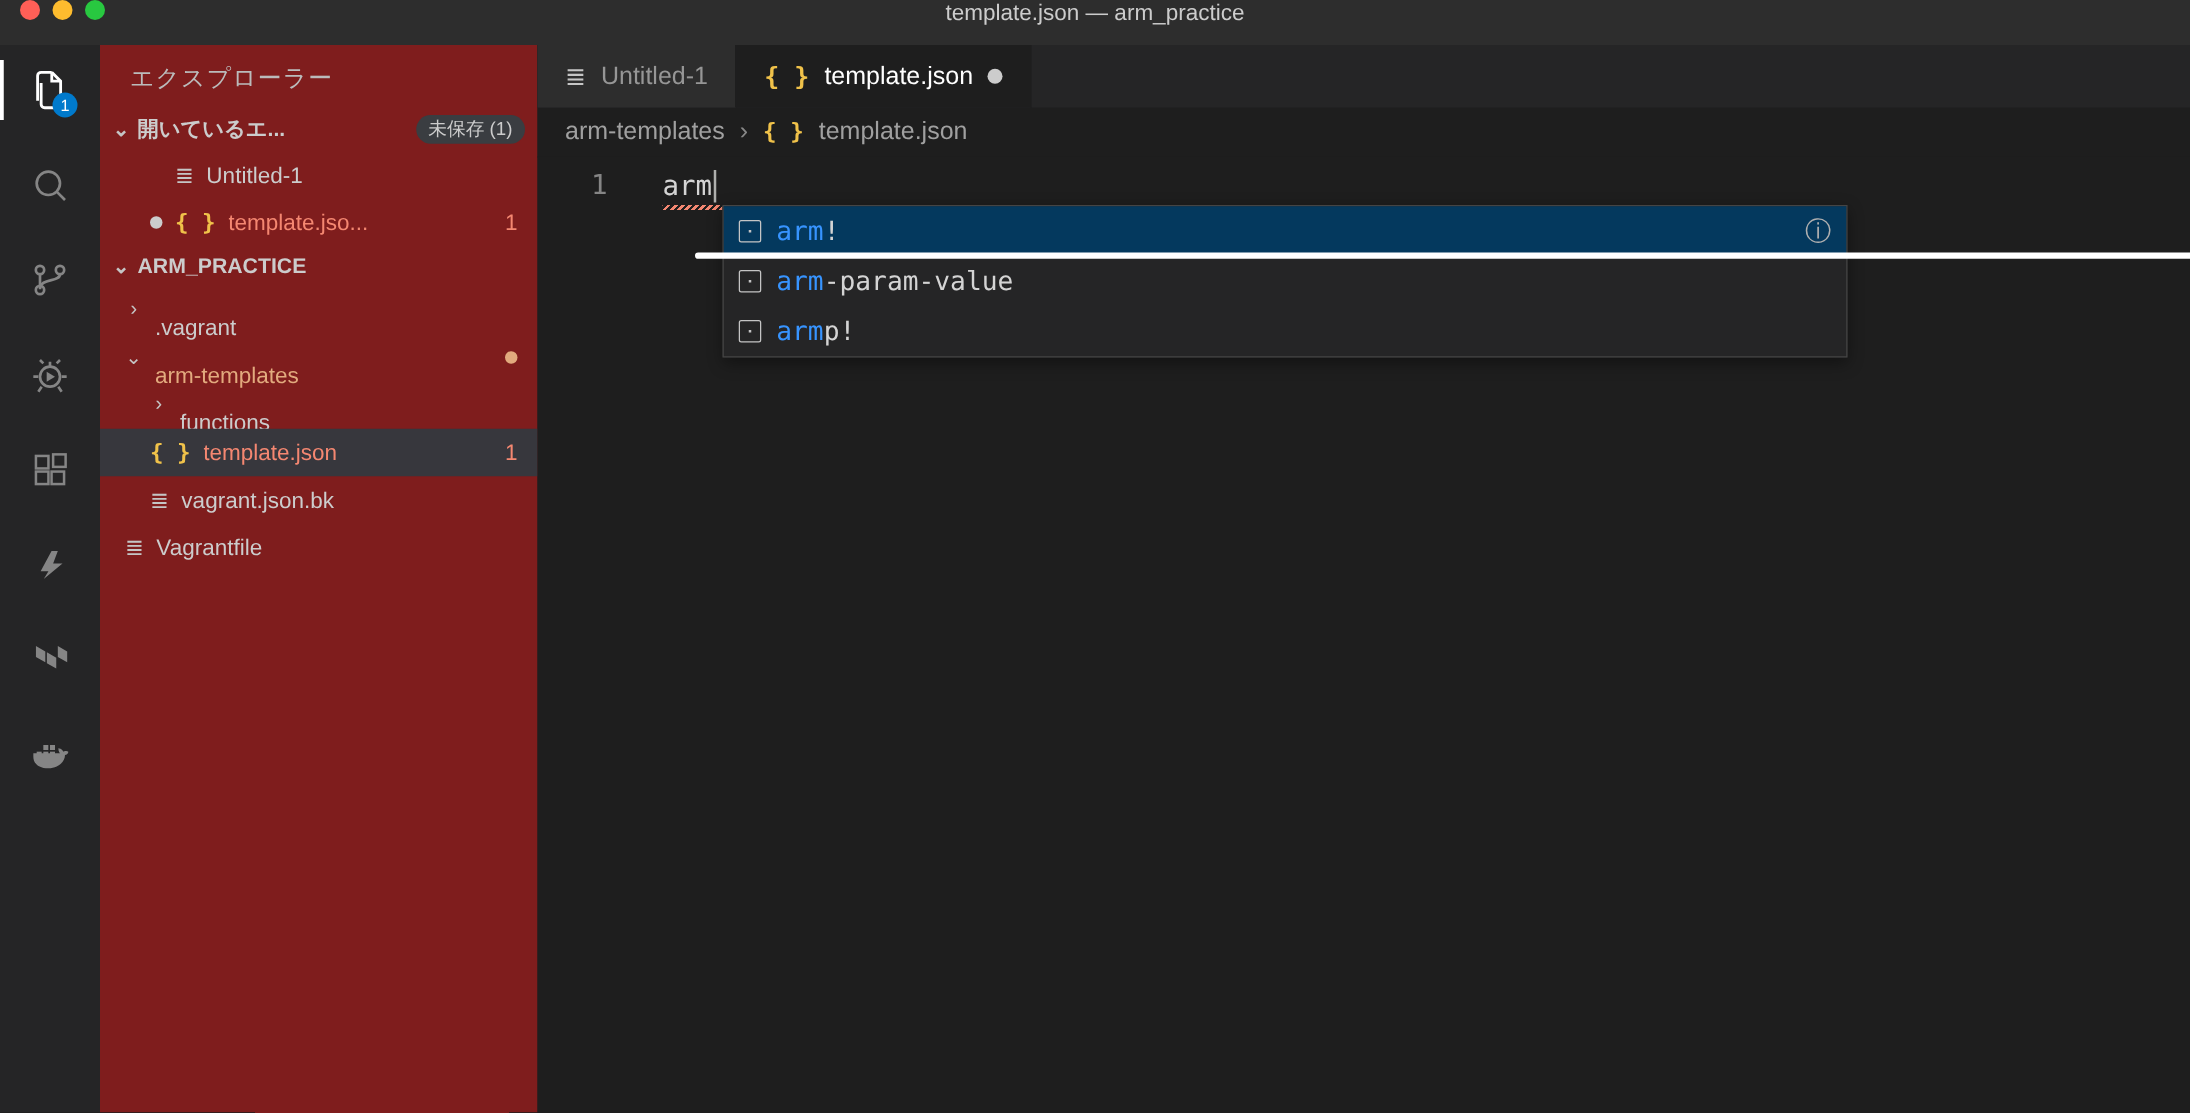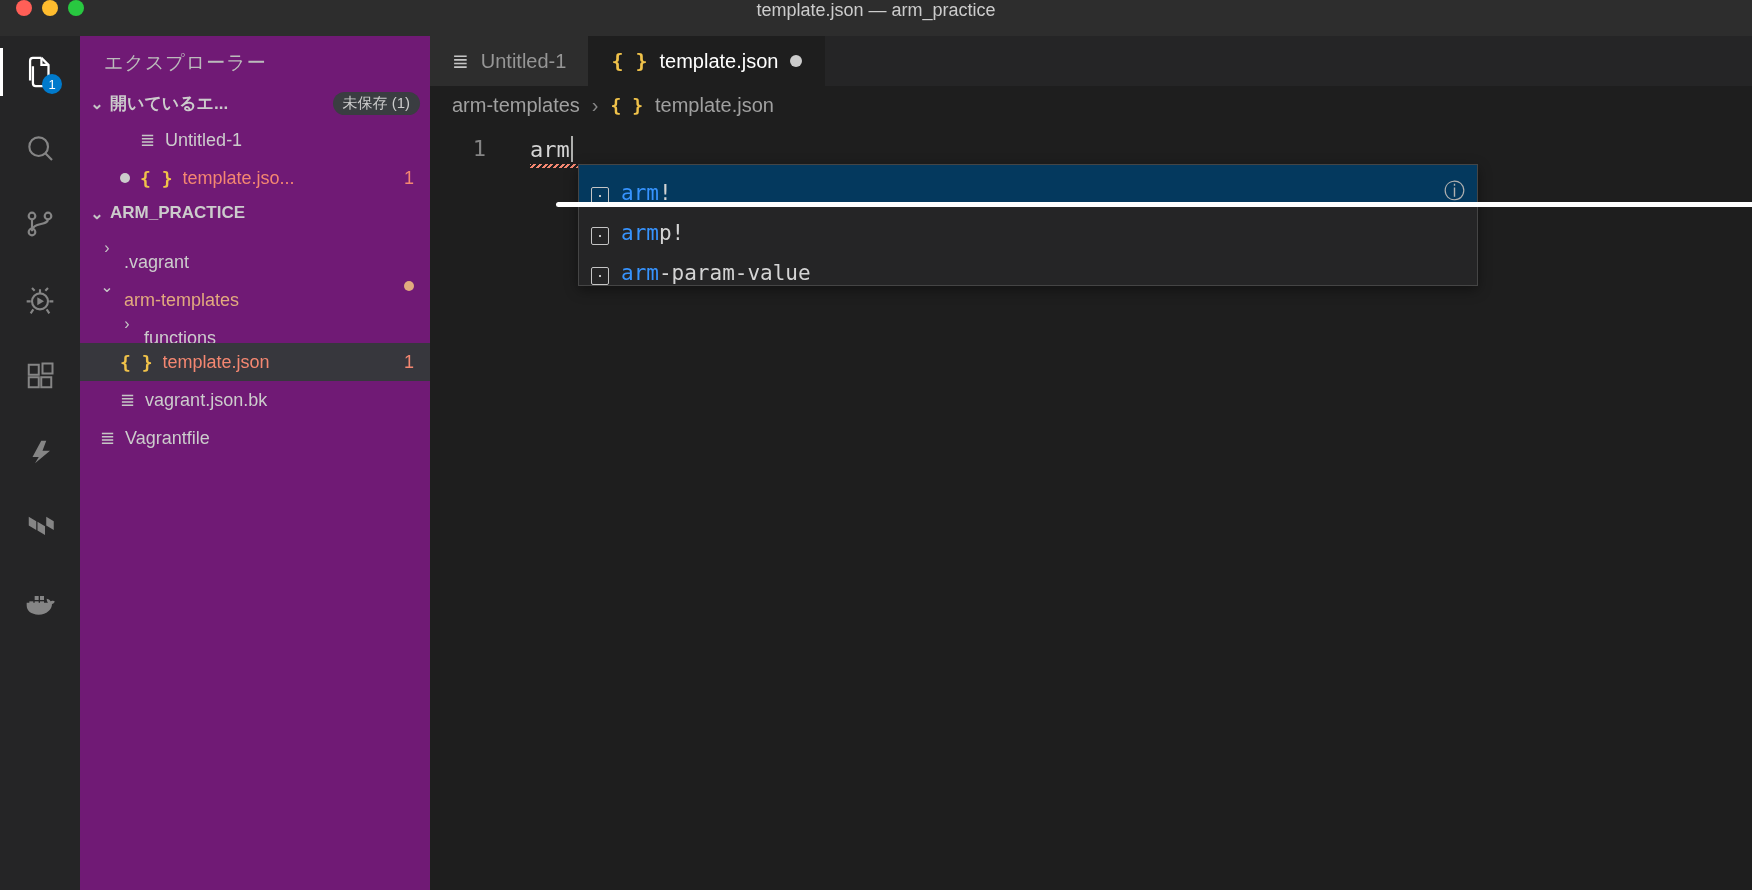--- a/index.html
+++ b/index.html
@@ -35,21 +35,21 @@
   .act-item { width: 48px; height: 48px; display:flex; align-items:center; justify-content:center; color:#858585; position:relative; }
   .act-item.active { color:#ffffff; }
   .act-item.active::before { content:""; position:absolute; left:-16px; top:0; bottom:0; width:3px; background:#fff; }
   .badge {
     position:absolute; bottom:2px; right:2px;
     background:#007acc; color:#fff; font-size:13px;
     width:20px; height:20px; border-radius:50%;
     display:flex; align-items:center; justify-content:center;
   }
   .sidebar {
-    width: 350px; background:#701a75;
+    width: 350px; background:#7f1d1d;
     display:flex; flex-direction:column;
     font-size: 18px;
   }
   .sidebar-title { padding: 14px 24px 10px; color:#bbbbbb; font-size:19px; letter-spacing:1px; }
   .section-header {
     display:flex; align-items:center; padding: 6px 10px; gap:6px;
     color:#cccccc; font-weight:600; font-size:17px;
   }
   .section-header .badge-unsaved {
     margin-left:auto; background:#3a3d41; color:#ccc;
@@ -102,21 +102,21 @@
 
   .suggest {
     position:absolute; left:148px; top:38px;
     width: 900px;
     background:#252526; border:1px solid #454545;
     font-family: Menlo, Consolas, monospace; font-size:21px;
     box-shadow: 0 4px 12px rgba(0,0,0,0.4);
     z-index:5;
   }
   .suggest-row {
-    display:flex; align-items:flex-end; height:40px; gap:12px;
+    display:flex; align-items:center; height:40px; gap:12px;
     padding: 0 12px; color:#cccccc;
   }
   .suggest-row.sel { background:#04395e; }
   .suggest-row .match { color:#3794ff; }
   .suggest-row .rest { color:#d4d4d4; }
   .suggest-row .desc { margin-left:20px; color:#b0b0b0; white-space:nowrap; overflow:hidden; text-overflow:ellipsis; flex:1; }
   .suggest-row .info { margin-left:auto; color:#b0b0b0; }
   .snip-icon {
     width:18px; height:18px; border:1.5px solid #c5c5c5; border-radius:2px; flex-shrink:0;
     display:inline-flex; align-items:center; justify-content:center;
@@ -298,26 +298,26 @@
           <span class="snip-icon">
               <span class="inner"></span>
             </span>
           <span><span class="match">arm</span><span class="rest">!</span></span>
           <span class="info">ⓘ</span>
         </div>
         <div class="suggest-row">
           <span class="snip-icon">
               <span class="inner"></span>
             </span>
-          <span><span class="match">arm</span><span class="rest">p!</span></span>
+          <span><span class="match">arm</span><span class="rest">-param-value</span></span>
         </div>
         <div class="suggest-row">
           <span class="snip-icon">
               <span class="inner"></span>
             </span>
-          <span><span class="match">arm</span><span class="rest">-param-value</span></span>
+          <span><span class="match">arm</span><span class="rest">p!</span></span>
         </div>
       </div>
 
       <div class="annotation-line"></div>
     </div>
   </div>
 </div>
 
 </body></html>

